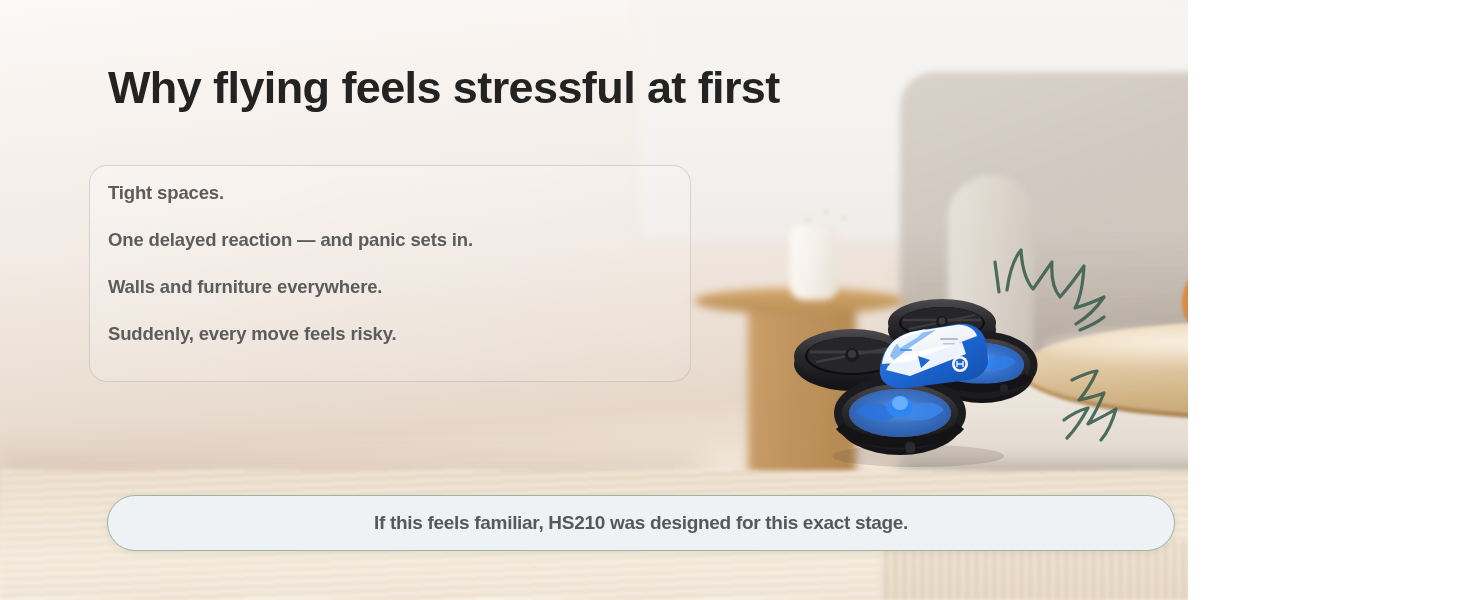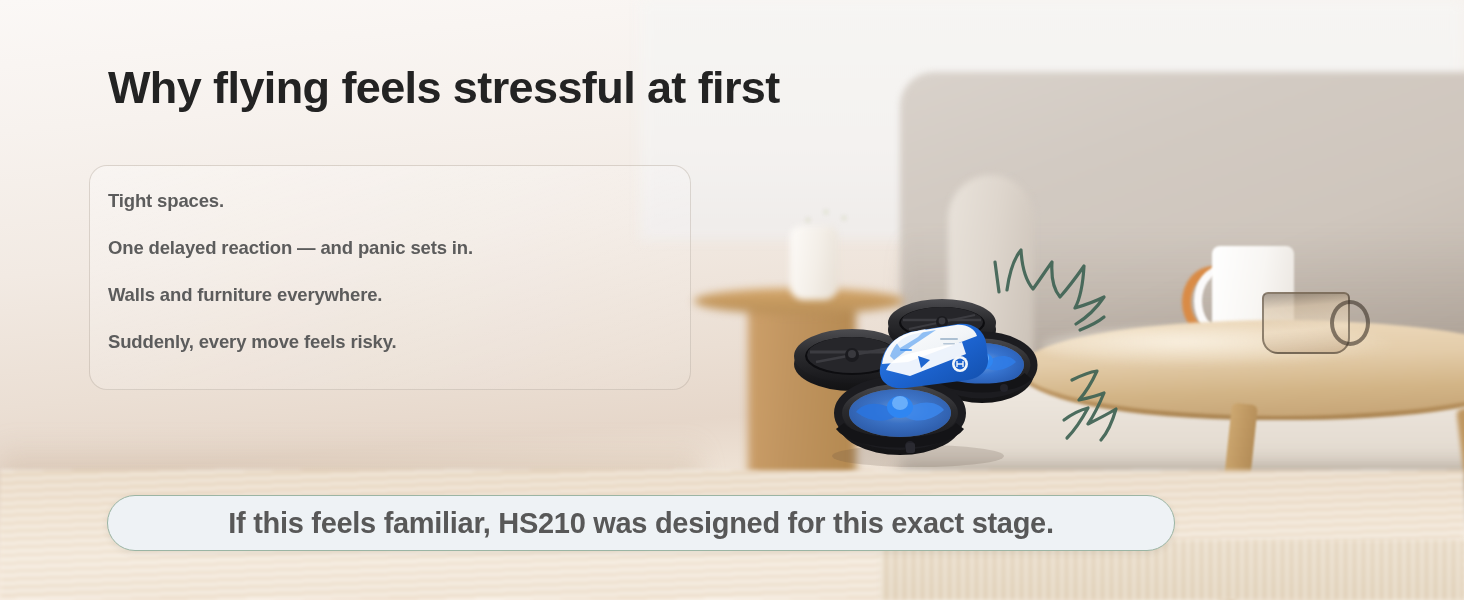--- a/index.html
+++ b/index.html
@@ -2,21 +2,21 @@
 <html><head>
 <meta charset="utf-8">
 <style>
   html, body {
     margin: 0;
     padding: 0;
     background: #ffffff;
   }
   .stage {
     position: relative;
-    width: 1464px;
+    width: 1188px;
     height: 600px;
     overflow: hidden;
     font-family: "Liberation Sans", sans-serif;
     background: #efe6dd;
   }
 
   
   .photo {
     position: absolute;
     inset: 0;
@@ -260,21 +260,21 @@
     font-weight: 700;
     letter-spacing: -0.6px;
     color: #232323;
     white-space: nowrap;
   }
 
   .pain-card {
     position: absolute;
     left: 89px; top: 165px;
     width: 600px;
-    padding: 24px 0 24px 0;
+    padding: 16px 0 24px 0;
     border: 1px solid rgba(175,163,150,.40);
     border-radius: 18px;
     background: linear-gradient(160deg, rgba(255,255,255,.34) 0%, rgba(255,255,255,.16) 55%, rgba(255,255,255,.08) 100%);
   }
   .pain-line {
     font-size: 18.5px;
     font-weight: 700;
     color: #5c5c5c;
     letter-spacing: -0.15px;
     padding: 0 0 0 18px;
@@ -291,21 +291,21 @@
     box-sizing: border-box;
     border: 1px solid #9bb5a4;
     border-radius: 28px;
     background: #eef2f5;
     display: flex;
     align-items: center;
     justify-content: center;
     box-shadow: 0 2px 6px rgba(90,80,70,.10);
   }
   .cta-text {
-    font-size: 29px;
+    font-size: 19px;
     font-weight: 700;
     color: #585858;
     letter-spacing: -0.3px;
     white-space: nowrap;
   }
 </style>
 </head>
 <body>
 
 <div class="stage">

